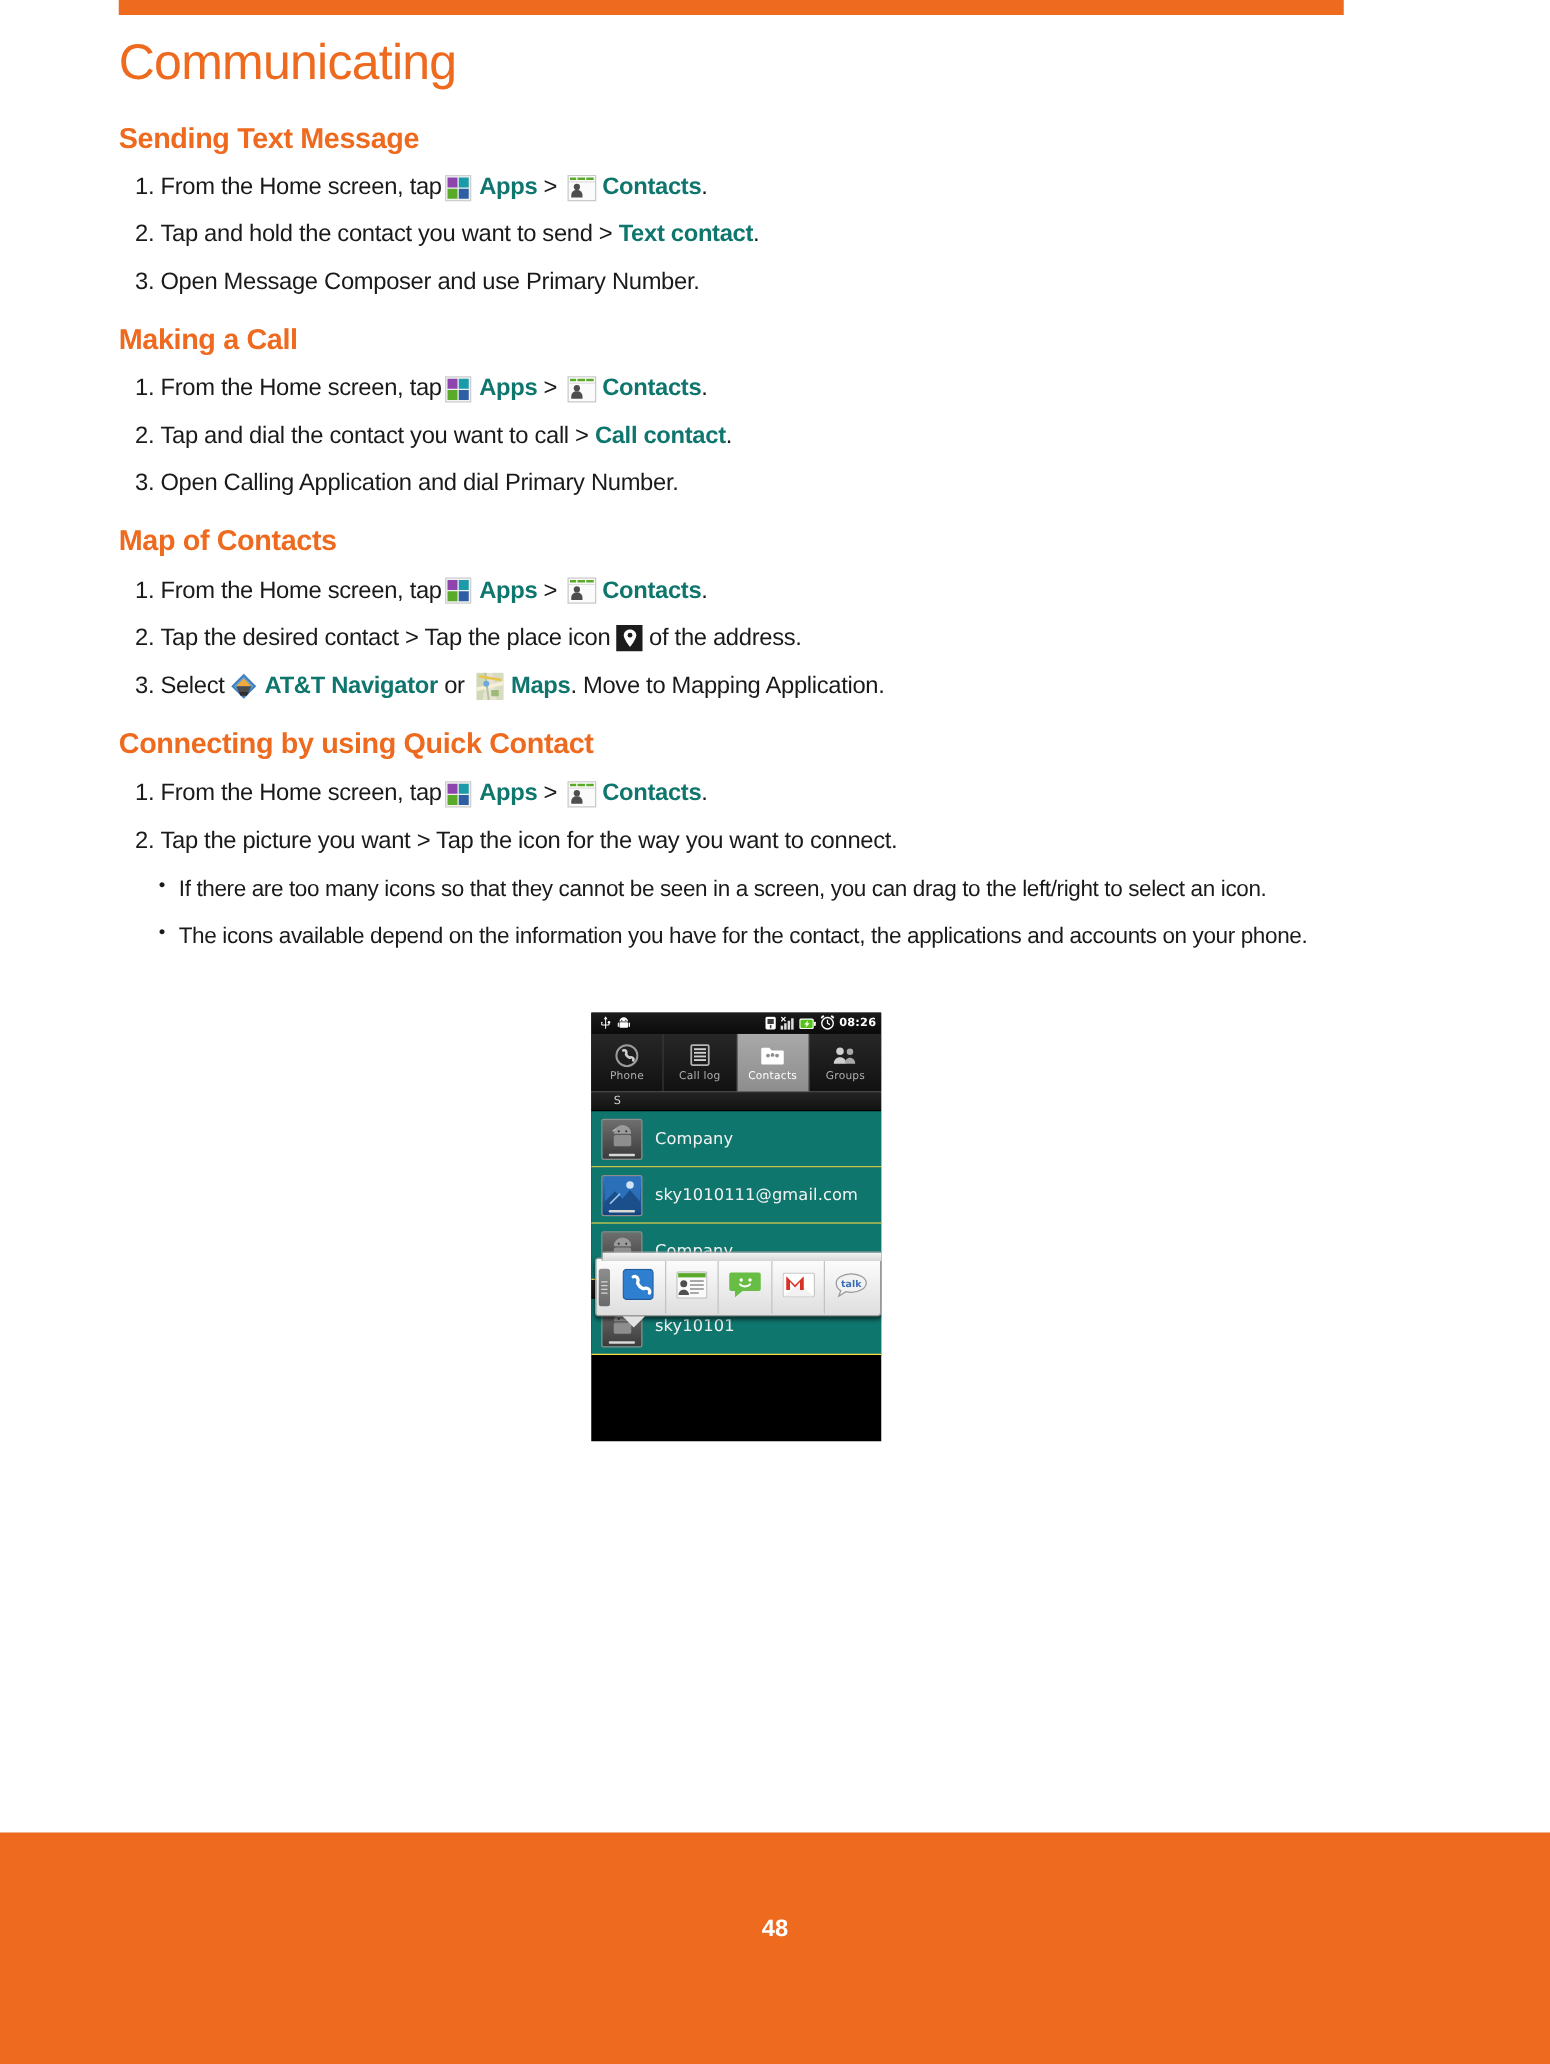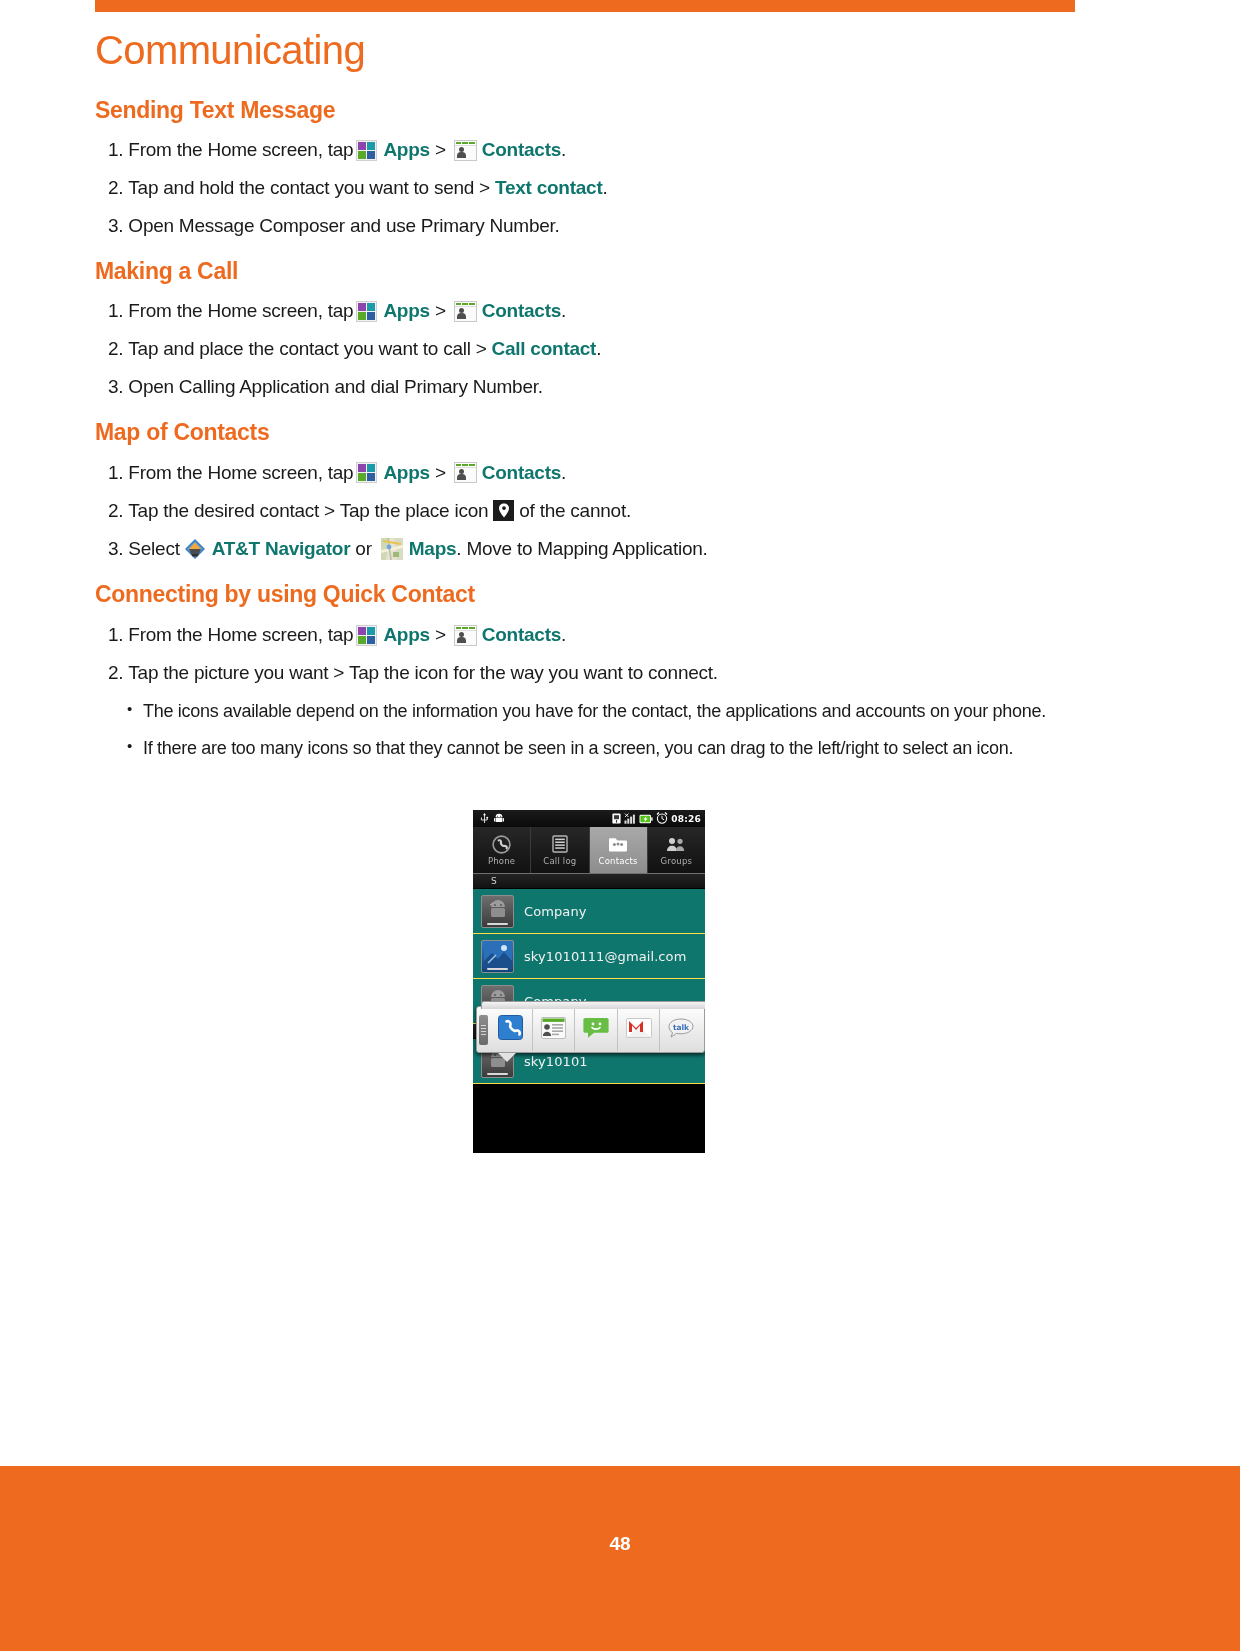--- a/index.html
+++ b/index.html
@@ -429,21 +429,21 @@
               <span></span>
             </span>
           <span class="body"><span class="person"></span></span>
         </span>
         <span class="orange">Contacts</span>
         <span>.</span>
       </div>
 
       <div class="step">
         <span class="num">2.</span>
-        <span class="t">Tap and place the contact you want to call</span>
+        <span class="t">Tap and dial the contact you want to call</span>
         <span class="gt">&gt;</span>
         <span class="orange">Call contact</span>
         <span>.</span>
       </div>
 
       <div class="step">
         <span class="num">3.</span>
         <span class="t">Open Calling Application and dial Primary Number.</span>
       </div>
     </div>
@@ -476,21 +476,21 @@
 
       <div class="step">
         <span class="num">2.</span>
         <span class="t">Tap the desired contact &gt; Tap the place icon</span>
         <span class="ico ico-place">
           <svg width="12" height="15" viewBox="0 0 12 15" aria-hidden="true">
             <path d="M6 0.5C3.2 0.5 1 2.6 1 5.2c0 3.4 5 9.3 5 9.3s5-5.9 5-9.3C11 2.6 8.8 0.5 6 0.5z" fill="#ffffff"></path>
             <circle cx="6" cy="5.1" r="1.9" fill="#1c1c1c"></circle>
           </svg>
         </span>
-        <span>of the cannot.</span>
+        <span>of the address.</span>
       </div>
 
       <div class="step">
         <span class="num">3.</span>
         <span class="t">Select</span>
         <span class="ico ico-nav">
           <svg width="22" height="22" viewBox="0 0 22 22" aria-hidden="true">
             <polygon points="11,1 21,11 11,21 1,11" fill="#3f7fbf"></polygon>
             <polygon points="11,3.2 18.8,11 11,18.8 3.2,11" fill="#5fa0d8"></polygon>
             <polygon points="11,4.5 17,11 5,11" fill="#f2a93b"></polygon>
@@ -541,22 +541,22 @@
         </span>
         <span class="orange">Contacts</span>
         <span>.</span>
       </div>
 
       <div class="step">
         <span class="num">2.</span>
         <span class="t">Tap the picture you want &gt; Tap the icon for the way you want to connect.</span>
       </div>
 
+      <div class="bullet">If there are too many icons so that they cannot be seen in a screen, you can drag to the left/right to select an icon.</div>
       <div class="bullet">The icons available depend on the information you have for the contact, the applications and accounts on your phone.</div>
-      <div class="bullet">If there are too many icons so that they cannot be seen in a screen, you can drag to the left/right to select an icon.</div>
     </div>
 
   </div>
 
   <div class="phone-shot">
 
     <div class="statusbar">
       <span class="left">
         <span>
           <svg width="9" height="11" viewBox="0 0 9 11" aria-hidden="true">

